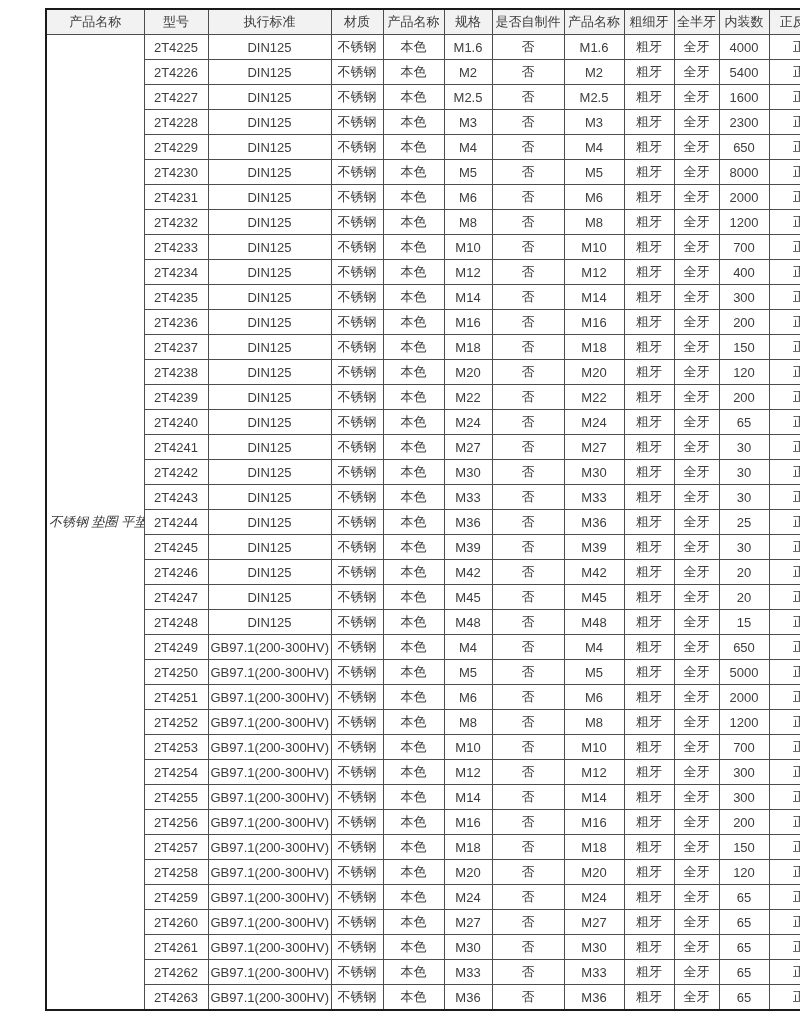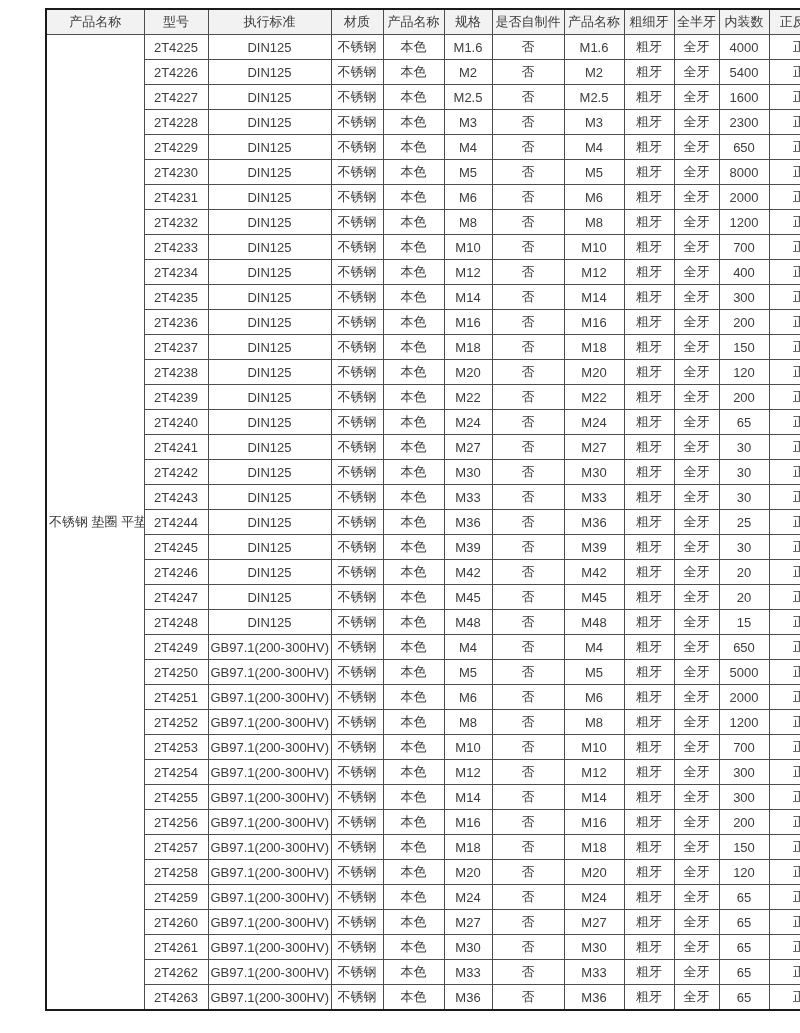--- a/index.html
+++ b/index.html
@@ -35,20 +35,21 @@
     white-space: nowrap;
     overflow: hidden;
   }
   table.spec-table thead th {
     background: #f2f2f2;
   }
   td.product-cell {
     font-size: 12px;
     padding: 0 1px;
     background: #ffffff;
+    font-style: italic;
   }
 </style>
 </head>
 <body>
 
 <div class="page">
   <table class="spec-table">
     <colgroup>
       <col style="width:98px">
         <col style="width:64px">

